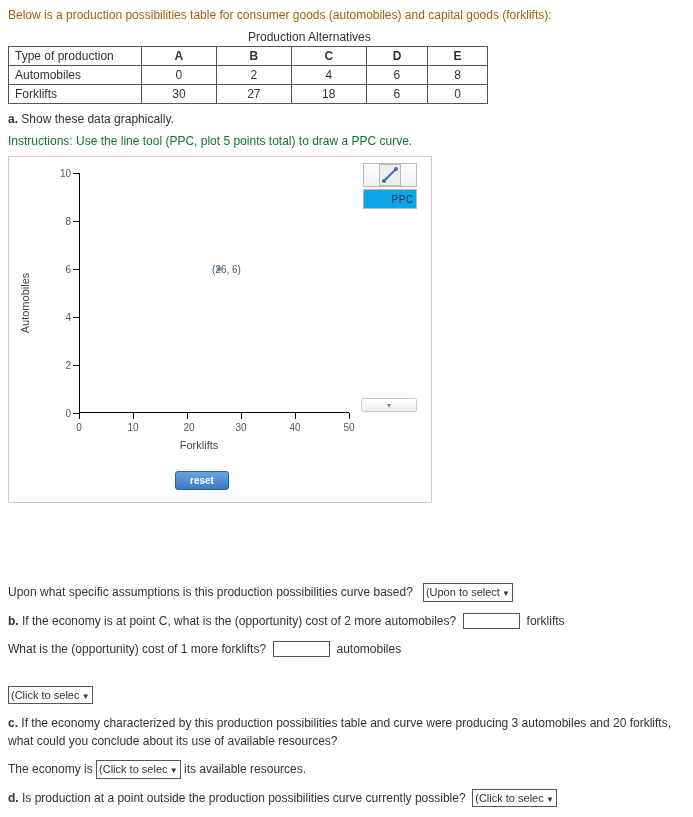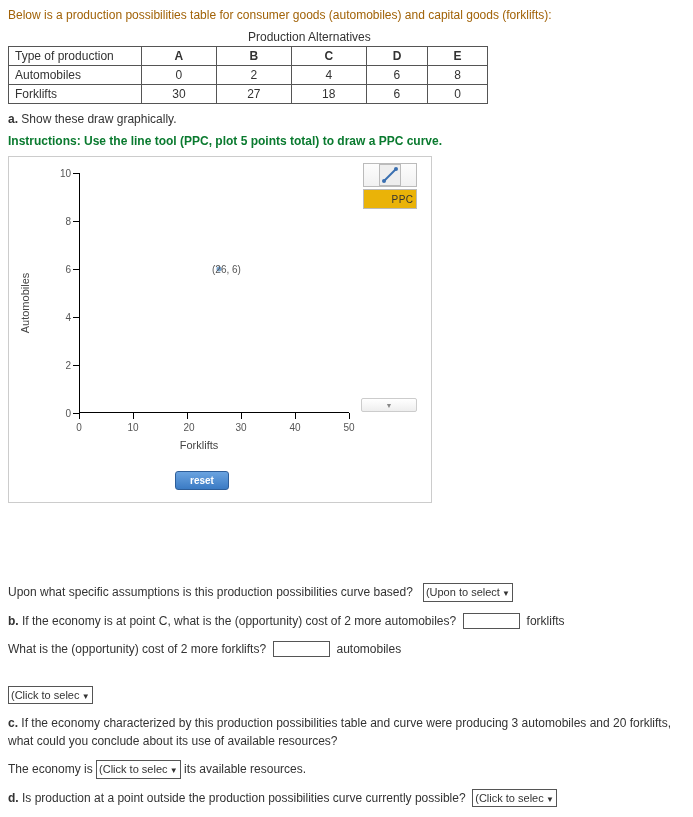--- a/index.html
+++ b/index.html
@@ -26,21 +26,21 @@
     font-size: 12px;
   }
   table.prod th.rowhead, table.prod td.rowhead {
     text-align: left;
     font-weight: normal;
     width: 120px;
   }
   table.prod th { font-weight: bold; }
   .qlabel { color: #333; margin: 6px 0; }
   .qlabel b { font-weight: bold; }
-  .instructions { color: #0a7a2f; font-weight: bold; margin: 8px 0; }
+  .instructions { color: #0a7a2f; font-weight: normal; margin: 8px 0; }
   .chart-wrap {
     border: 1px solid #ccc;
     width: 410px;
     padding: 6px 6px 12px 6px;
     margin-bottom: 14px;
     position: relative;
   }
   .legend {
     position: absolute;
     right: 14px;
@@ -57,21 +57,21 @@
     justify-content: center;
     gap: 4px;
     cursor: pointer;
   }
   .legend-icon {
     width: 20px; height: 20px;
     display: flex; align-items:center; justify-content:center;
     background: #eee; border:1px solid #bbb;
   }
   .legend-label {
-    border:1px solid #bbb; background:#eab308;
+    border:1px solid #bbb; background:#0ea5e9;
     height:18px; margin-top:2px;
     display:flex; align-items:center; justify-content:center;
     font-size:10px; letter-spacing:0.5px;padding-left:25px;
   }
   .scroll-stub {
     position:absolute; right:14px; bottom:90px;
     width:54px; height:12px;
     background: linear-gradient(#fff,#eee);
     border:1px solid #ccc; border-radius:2px;
     display:flex; justify-content:center; align-items:center;
@@ -172,21 +172,21 @@
     <td>30</td>
     <td>27</td>
     <td>18</td>
     <td>6</td>
     <td>0</td>
   </tr>
 </tbody>
   </table>
 
 <div class="qlabel">
-  <b>a.</b><span> Show these draw graphically.</span>
+  <b>a.</b><span> Show these data graphically.</span>
 </div>
 
 <div class="instructions">Instructions: Use the line tool (PPC, plot 5 points total) to draw a PPC curve.</div>
 
 <div class="chart-wrap">
   <div class="legend">
     <div class="legend-row">
       <div class="legend-icon">
         <svg width="16" height="16">
             <line x1="2" y1="14" x2="14" y2="2" stroke="#3a6fb0" stroke-width="2"></line>
@@ -245,21 +245,21 @@
   <span class="inline-select">(Upon to select</span>
 </div>
 
 <div class="para">
   <b>b.</b><span> If the economy is at point C, what is the (opportunity) cost of 2 more automobiles?</span>&nbsp;
   <span class="inline-input"></span>&nbsp;
   <span>forklifts</span>
 </div>
 
 <div class="para">
-  <span>What is the (opportunity) cost of 2 more forklifts?</span>&nbsp;
+  <span>What is the (opportunity) cost of 1 more forklifts?</span>&nbsp;
   <span class="inline-input"></span>&nbsp;
   <span>automobiles</span>
 </div>
 
 <div class="para">
   <br>
   <span class="inline-select">(Click to selec</span>
 </div>
 
 <div class="para">

